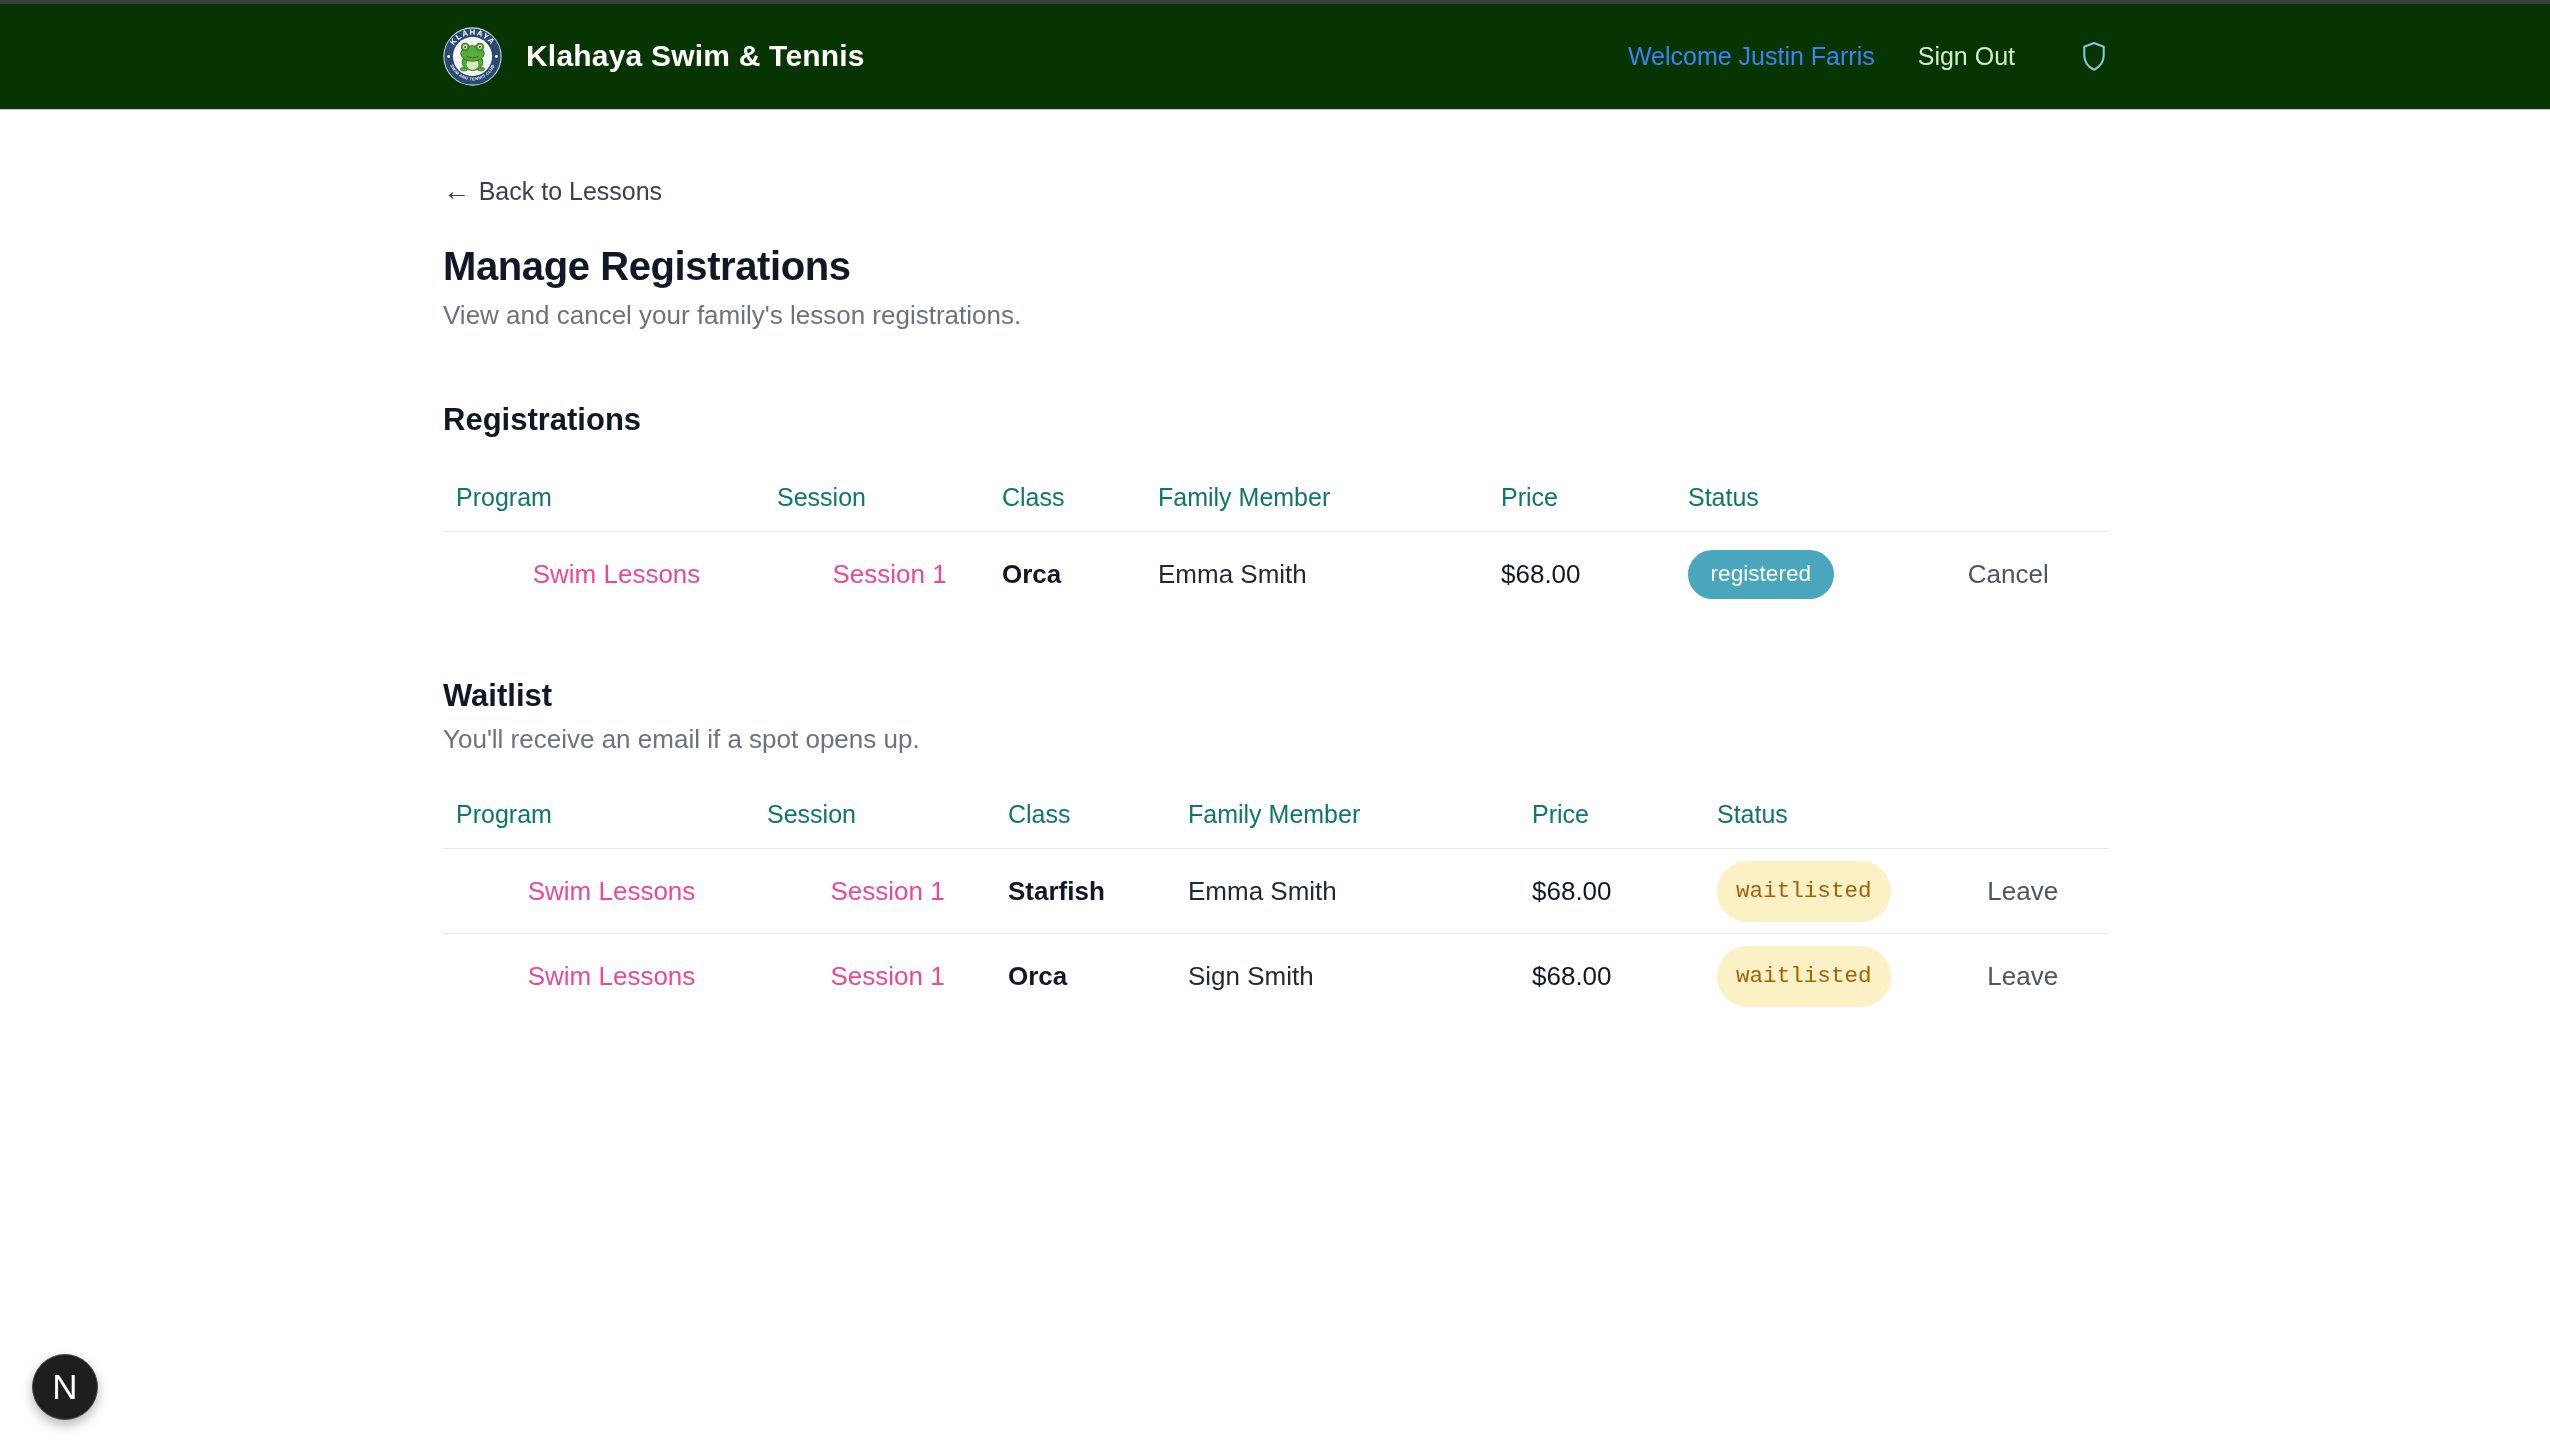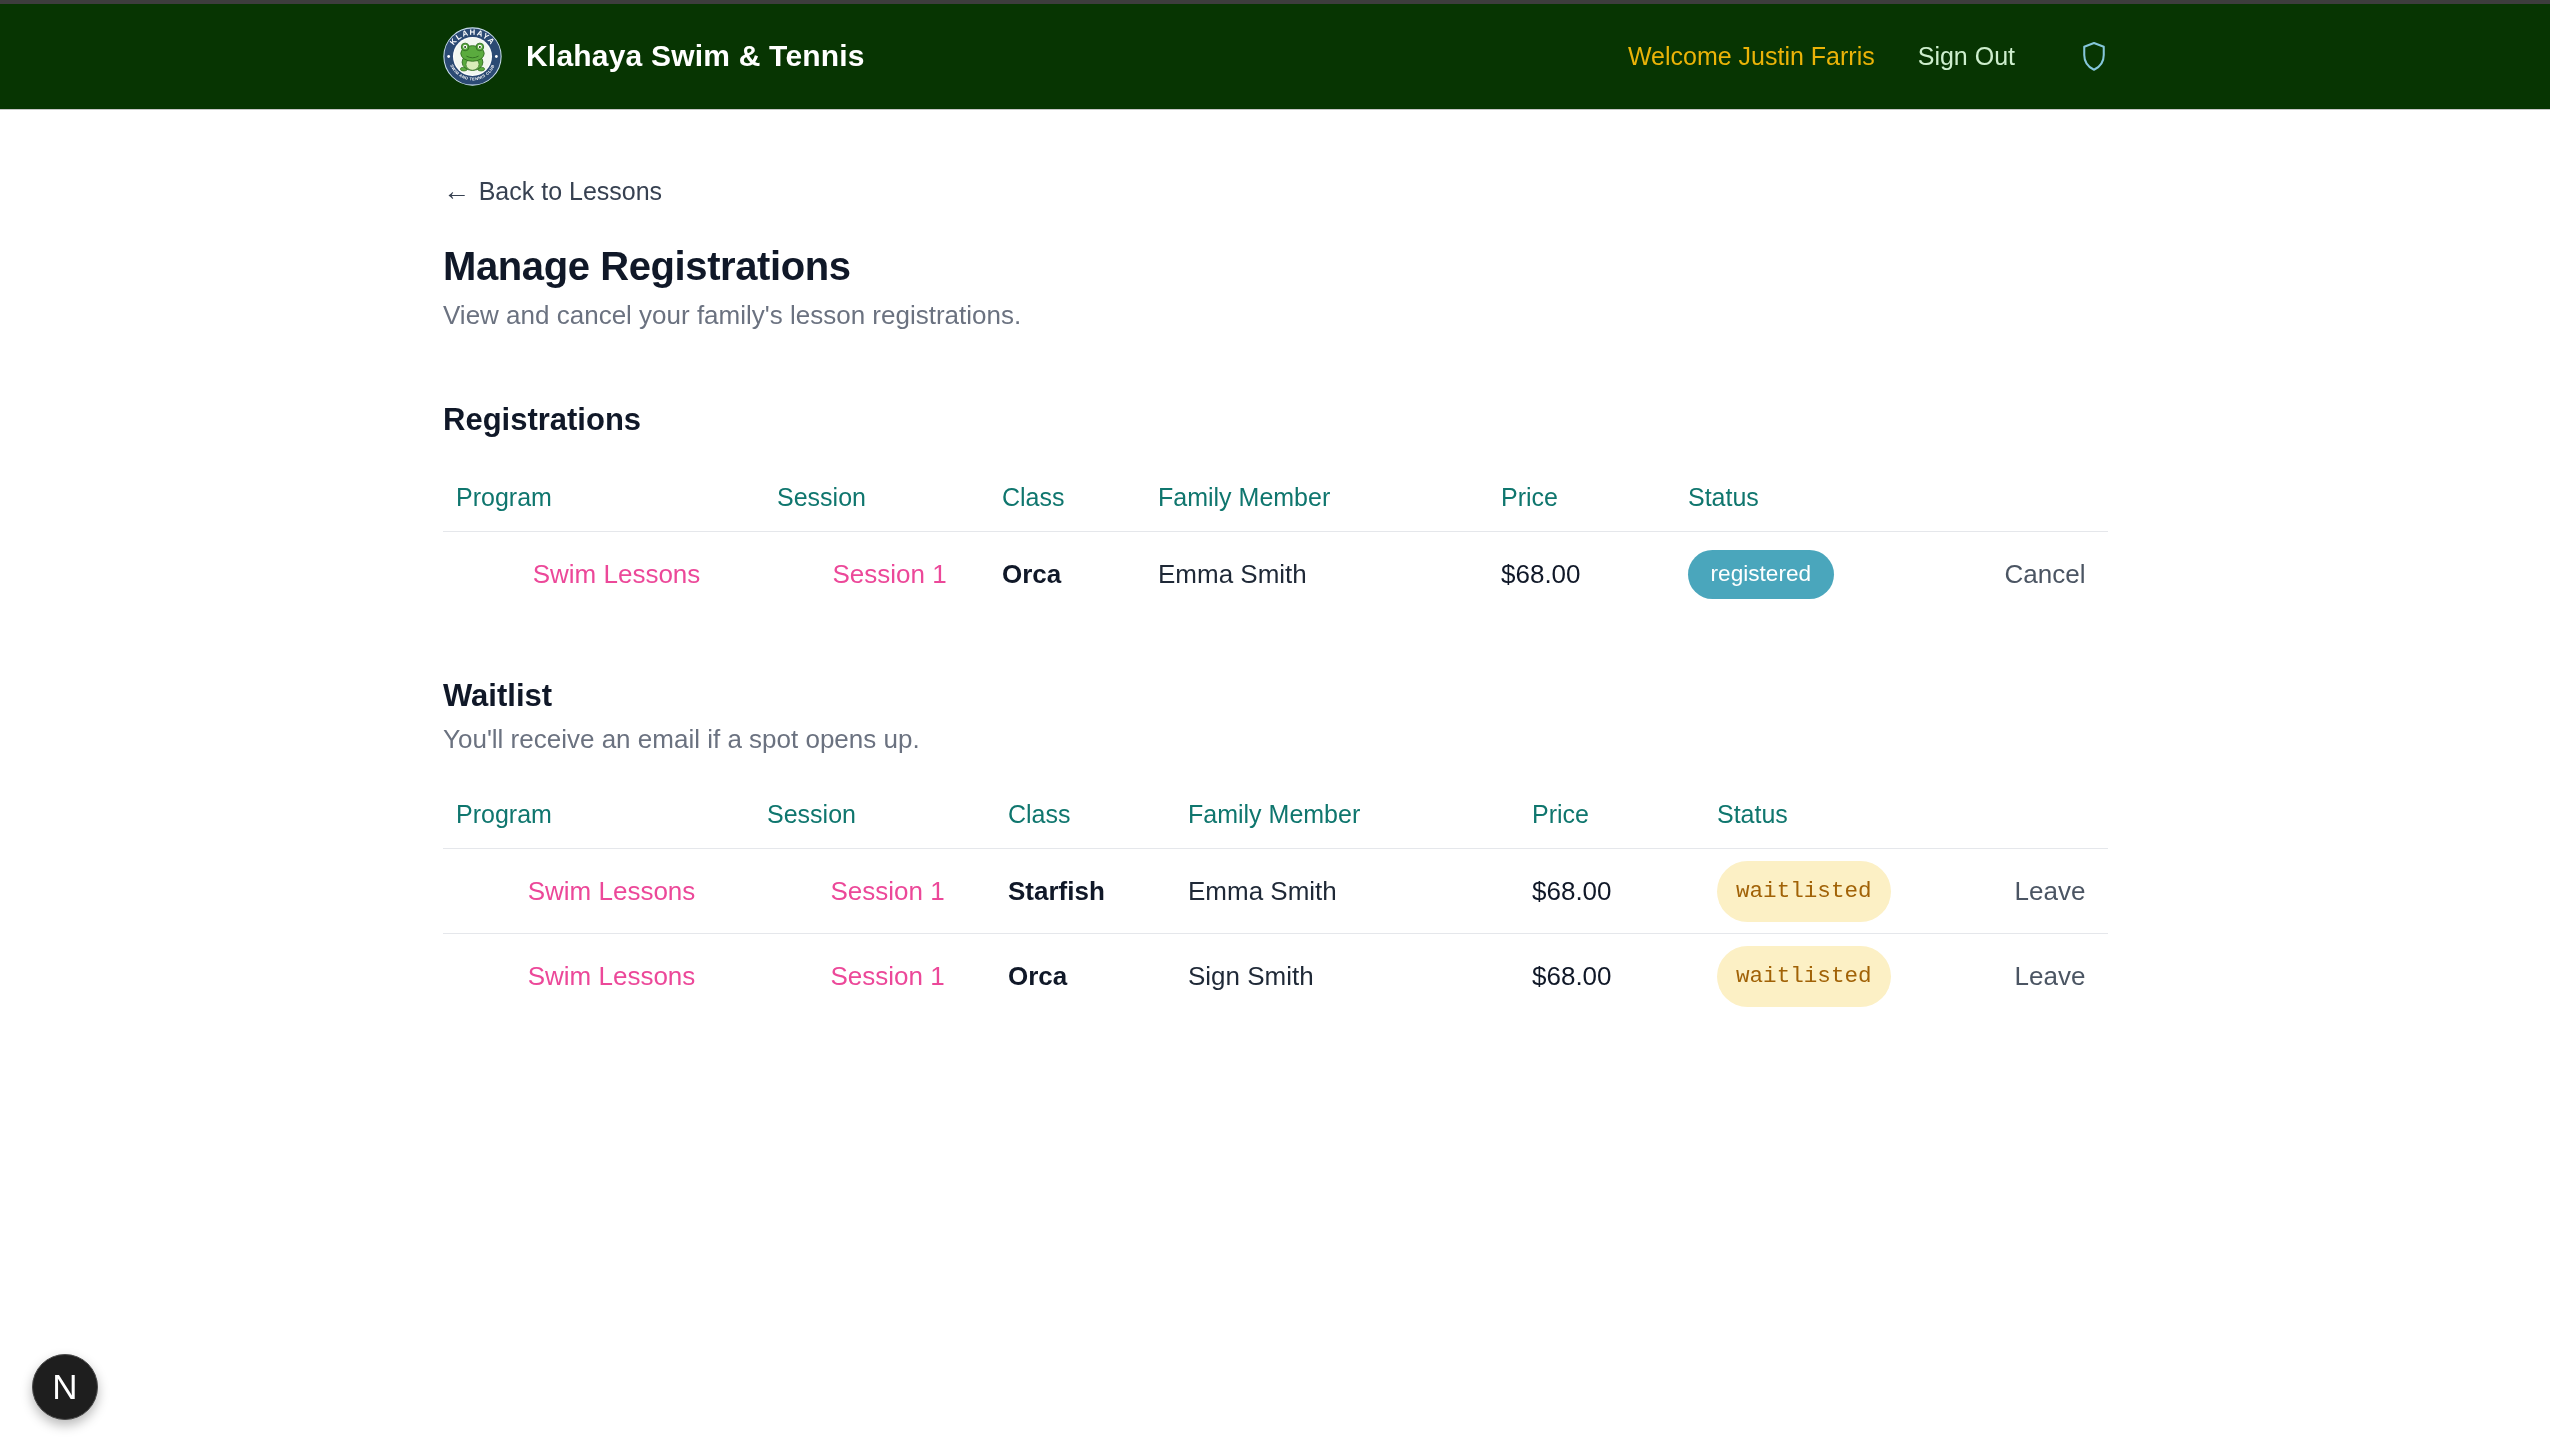--- a/index.html
+++ b/index.html
@@ -8,21 +8,21 @@
 
   .top-strip { height: 3.5px; width: 100%; background: #3d3d3d; }
 
   
   .site-header { height: 105px; background: #073502; display: flex; align-items: center; box-shadow: 0 0.9px 0 rgba(0,0,0,.25); }
   .header-inner { width: 1664px; margin: 0 auto; display: flex; align-items: center; justify-content: space-between; }
   .brand { display: flex; align-items: center; gap: 24px; }
   .brand-logo { width: 59px; height: 59px; display: block; }
   .brand-title { color: #ffffff; font-size: 30px; font-weight: 700; letter-spacing: 0.2px; }
   .header-nav { display: flex; align-items: center; }
-  .welcome-text { color: #eab308; font-size: 25px; }
+  .welcome-text { color: #3b82f6; font-size: 25px; }
   .signout-link { color: #cdeecd; font-size: 25px; margin-left: 43px; cursor: pointer; text-decoration: none; }
   .shield { width: 26px; height: 31px; margin-left: 66px; display: block; }
 
   
   .main { width: 1664px; margin: 0 auto; }
   .back-row { margin-top: 68px; display: flex; align-items: center; gap: 8.7px; font-size: 25px; color: #374151; cursor: pointer; width: fit-content; }
   .back-arrow { font-size: 27px; line-height: 1; }
   .page-title { margin-top: 38px; font-size: 40px; font-weight: 700; color: #101828; letter-spacing: -0.4px; }
   .page-subtitle { margin-top: 11px; font-size: 26px; color: #6b7280; }
 
@@ -35,21 +35,21 @@
   .reg-table { margin-top: 26px; }
   .wl-table { margin-top: 26px; }
   thead th { text-align: left; font-size: 25px; font-weight: 500; color: #0f766e; height: 68px; vertical-align: middle; border-bottom: 1.7px solid #e5e7eb; }
   tbody td { height: 85px; vertical-align: middle; font-size: 26px; }
   tbody tr + tr td { border-top: 1.7px solid #e5e7eb; }
   th:first-child, td:first-child { padding-left: 13px; }
   .cell-muted { color: #ec4899; text-align: center; }
   .cell-class { color: #101828; font-weight: 600; }
   .cell-member { color: #1f2937; }
   .cell-price { color: #101828; }
-  .cell-action { text-align: right; padding-right: 22.6px; }
+  .cell-action { text-align: center; padding-right: 22.6px; }
   .action-link { color: #4b5563; font-size: 26px; cursor: pointer; text-decoration: none; }
 
   .badge { display: inline-block; border-radius: 8674px; font-size: 22.6px; font-weight: 500; line-height: 1; }
   .badge-registered { background: #4aa6bc; color: #ffffff; padding: 13px 22.6px; }
   .badge-waitlisted { background: #fcf0c5; color: #a16207; padding: 19px 19px; font-family: Liberation Mono, monospace; }
 
   
   .dev-button { position: absolute; left: 32px; top: 1354px; width: 66px; height: 66px; border-radius: 50%;
     background: #1e1e1e; border: 1.7px solid #4a4a4a; color: #ffffff; display: flex; align-items: center; justify-content: center;
     font-size: 35px; font-weight: 500; box-shadow: 0 5.2px 12px rgba(0,0,0,.28); cursor: pointer; }

